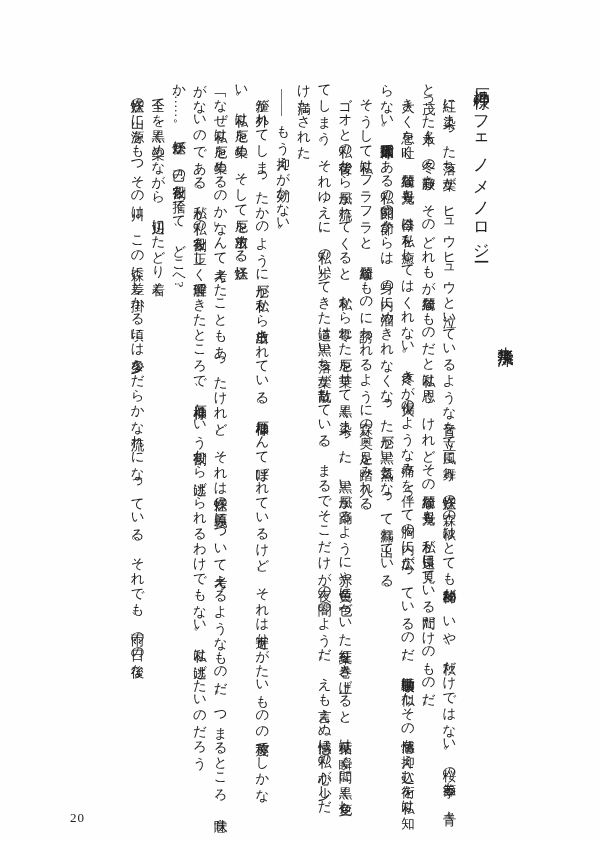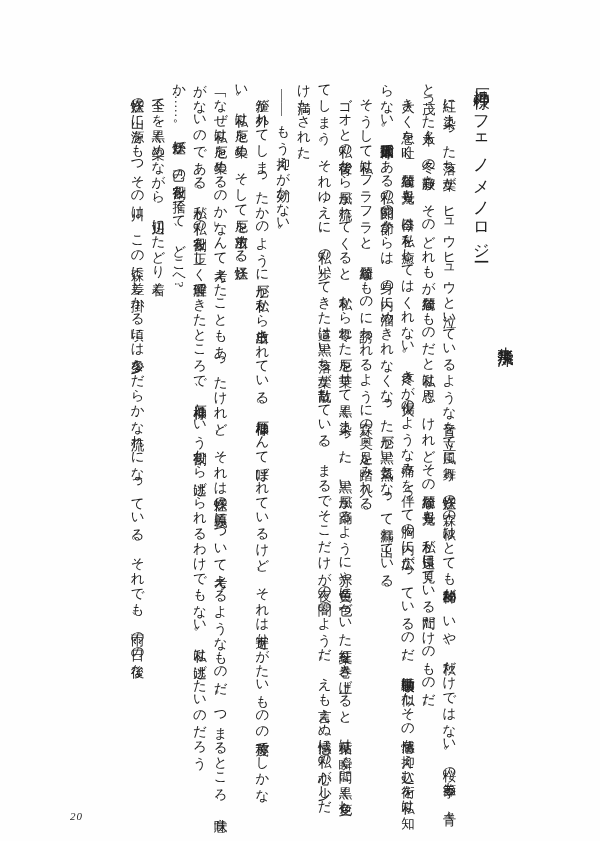--- a/index.html
+++ b/index.html
@@ -49,24 +49,23 @@
     margin:0;
     font-size:13.5px;
     line-height:20.8px;
     letter-spacing:0;
     text-indent:1em;
   }
   .page-number{
     position:absolute;
     left:70px;
     top:810px;
-    font-size:11px;
+    font-size:13px;
     color:var(--ink);
     letter-spacing:1px;
-    font-style:italic;
   }
 </style>
 </head>
 <body>
 
 <div class="page">
 
   <div class="text-flow">
 
     <div class="author-col">水無飛沫</div>

